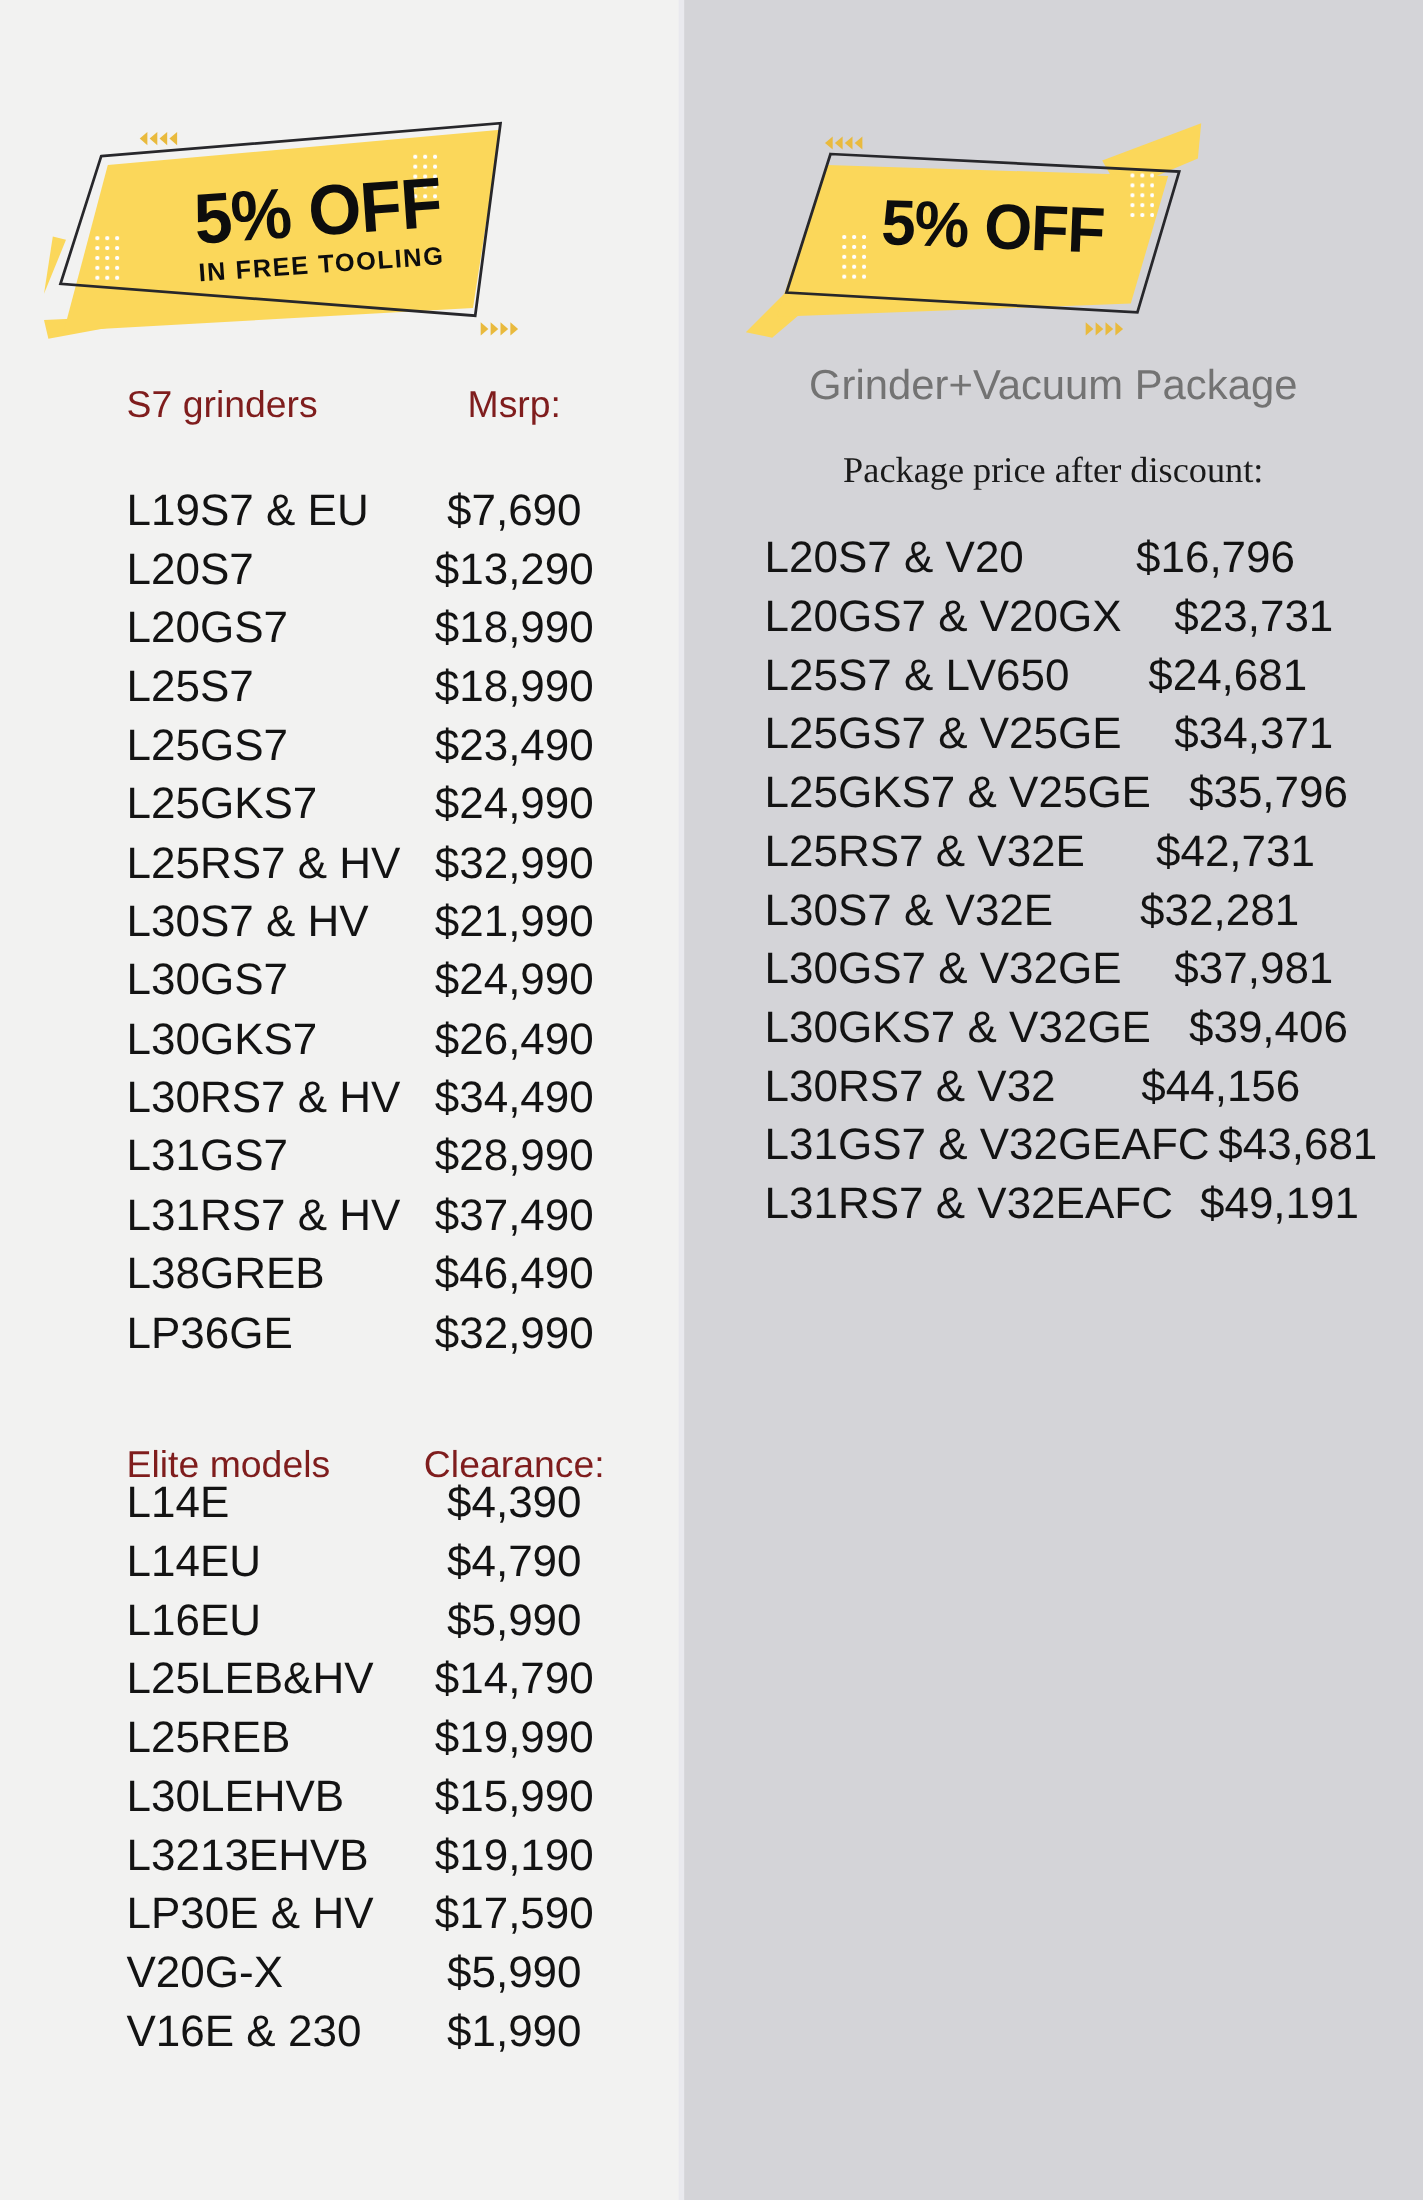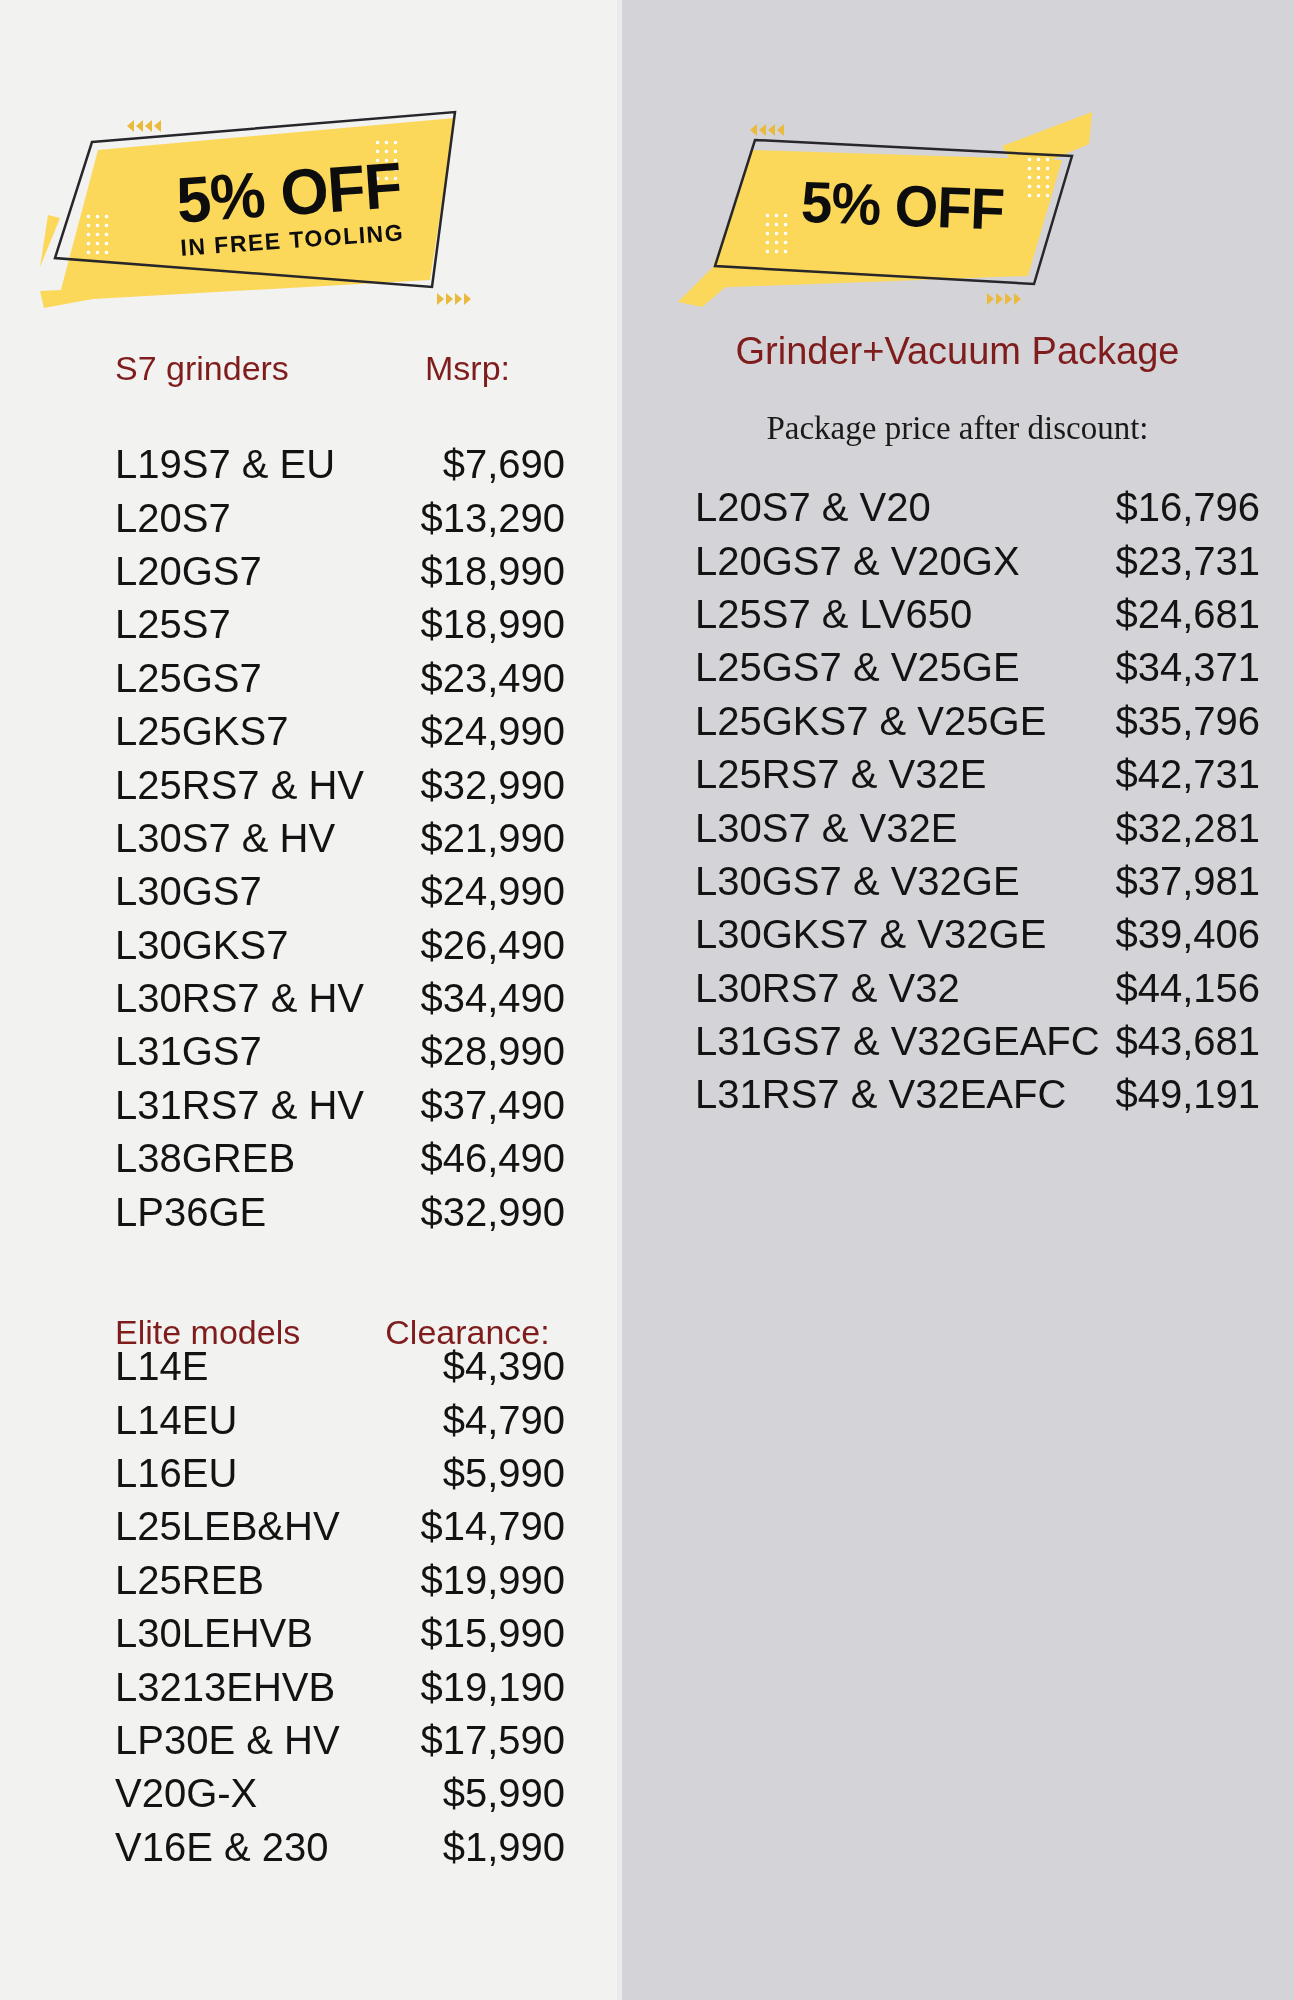--- a/index.html
+++ b/index.html
@@ -25,22 +25,22 @@
   .banner-left .headline{font-size:62px;line-height:64px;}
   .banner-left .subheadline{font-size:23px;line-height:30px;}
   .banner-right .caption{left:45px;right:10px;top:76px;transform:rotate(2.2deg);}
   .banner-right .headline{font-size:56px;line-height:60px;}
   .sec-header{position:absolute;display:flex;font-size:34px;line-height:44px;color:#7f1d1d;}
   .sec-header .name-h{min-width:255px;}
   .sec-header .price-h{flex:1;text-align:center;}
   .rows{position:absolute;display:flex;flex-direction:column;font-size:40px;color:#131313;}
   .rows .row{display:flex;align-items:center;height:53.4px;}
   .rows .model{min-width:255px;white-space:nowrap;}
-  .rows .price{flex:1;text-align:right;white-space:nowrap;}
-  .rp-title{position:absolute;left:621px;width:673px;text-align:center;font-size:38px;line-height:46px;color:#7f1d1d;}
+  .rows .price{flex:1;text-align:center;white-space:nowrap;}
+  .rp-title{position:absolute;left:621px;width:673px;text-align:center;font-size:38px;line-height:46px;color:#737373;}
   .rp-subtitle{position:absolute;left:621px;width:673px;text-align:center;font-size:33px;line-height:40px;color:#1a1a1a;font-family:Liberation Serif, serif;}
   .rp-footer{position:absolute;font-size:28px;line-height:46px;color:#1b1b1b;}
 </style>
 </head>
 <body>
 
 <div id="page">
 
   <div id="left-panel"></div>
   <div id="right-panel"></div>

